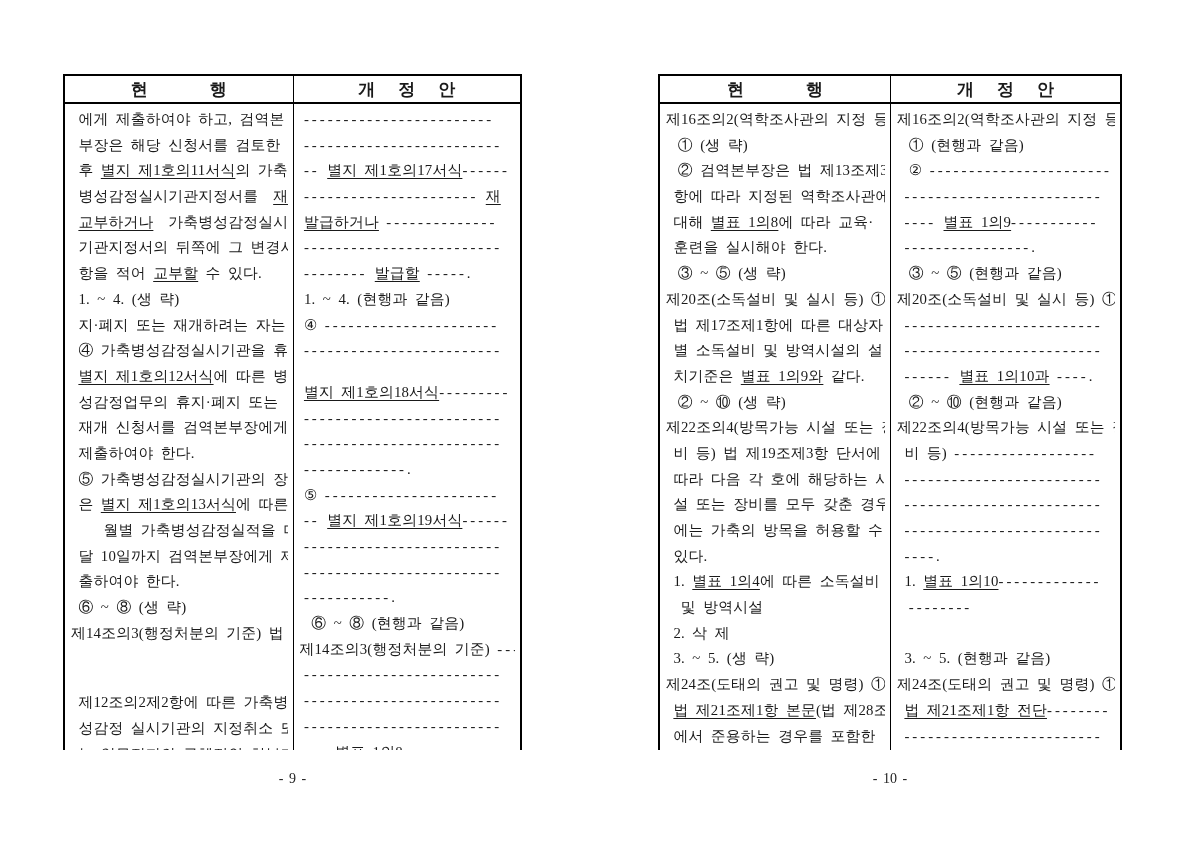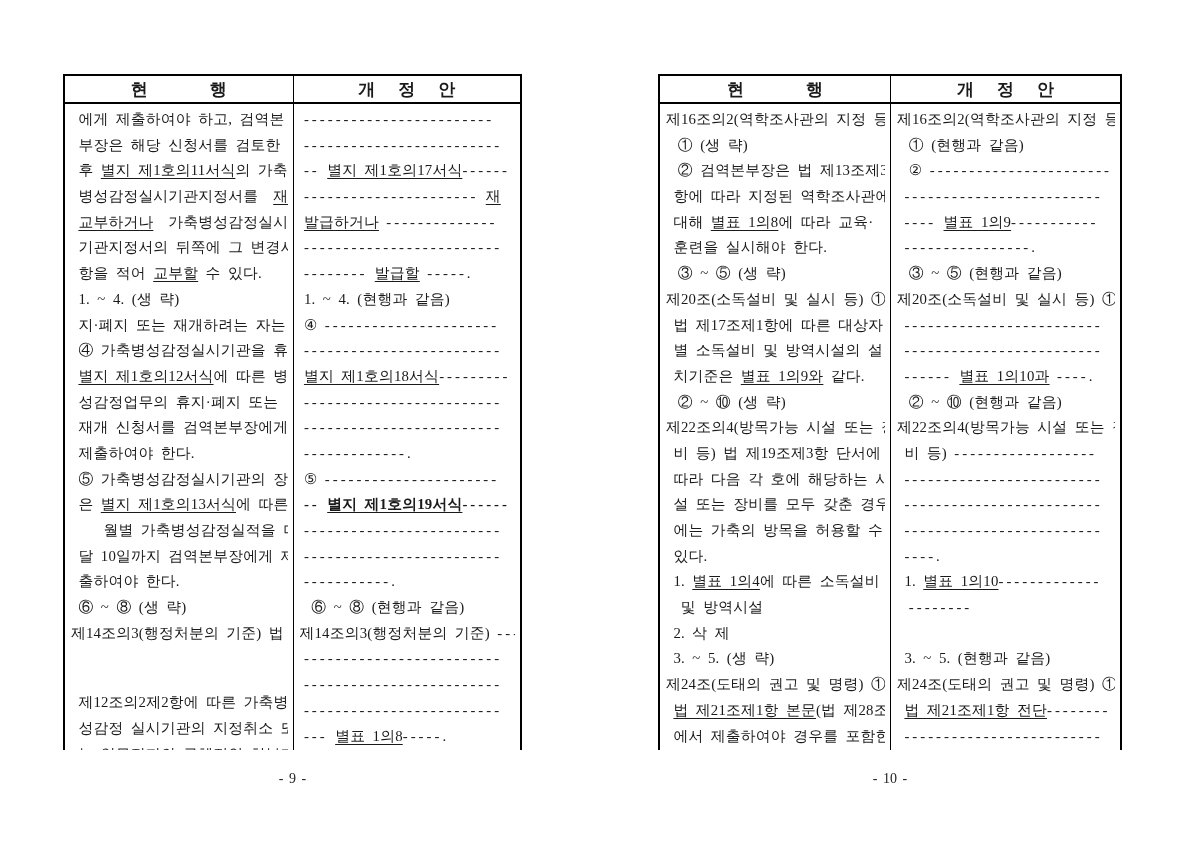--- a/index.html
+++ b/index.html
@@ -128,26 +128,26 @@
           <div class="line" style="padding-left: 0.3em;"><span class="dash">------------------------</span></div>
           <div class="line" style="padding-left: 0.3em;"><span class="dash">-------------------------</span></div>
           <div class="line" style="padding-left: 0.3em;"><span class="dash">--</span> <span class="u">별지 제1호의17서식</span><span class="dash">------</span></div>
           <div class="line" style="padding-left: 0.3em;"><span class="dash">----------------------</span> <span class="u">재</span></div>
           <div class="line" style="padding-left: 0.3em;"><span class="u">발급하거나</span> <span class="dash">--------------</span></div>
           <div class="line" style="padding-left: 0.3em;"><span class="dash">-------------------------</span></div>
           <div class="line" style="padding-left: 0.3em;"><span class="dash">--------</span> <span class="u">발급할</span> <span class="dash">-----</span>.</div>
           <div class="line" style="padding-left: 0.3em;">1. ~ 4. (현행과 같음)</div>
           <div class="line" style="padding-left: 0.3em;">④ <span class="dash">----------------------</span></div>
           <div class="line" style="padding-left: 0.3em;"><span class="dash">-------------------------</span></div>
-          <div class="line" style="padding-left: 0.3em;"><span class="u">별지 제1호의18서식</span><span class="dash">---------</span></div>
+          <div class="line" style="padding-left: 0.3em; margin-top: 16px;"><span class="u">별지 제1호의18서식</span><span class="dash">---------</span></div>
           <div class="line" style="padding-left: 0.3em;"><span class="dash">-------------------------</span></div>
           <div class="line" style="padding-left: 0.3em;"><span class="dash">-------------------------</span></div>
           <div class="line" style="padding-left: 0.3em;"><span class="dash">-------------</span>.</div>
           <div class="line" style="padding-left: 0.3em;">⑤ <span class="dash">----------------------</span></div>
-          <div class="line" style="padding-left: 0.3em; font-weight: bold;"><span class="dash">--</span> <span class="u">별지 제1호의19서식</span><span class="dash">------</span></div>
+          <div class="line" style="padding-left: 0.3em;"><span class="dash">--</span> <span class="u">별지 제1호의19서식</span><span class="dash">------</span></div>
           <div class="line" style="padding-left: 0.3em;"><span class="dash">-------------------------</span></div>
           <div class="line" style="padding-left: 0.3em;"><span class="dash">-------------------------</span></div>
           <div class="line" style="padding-left: 0.3em;"><span class="dash">-----------</span>.</div>
           <div class="line" style="padding-left: 0.8em;">⑥ ~ ⑧ (현행과 같음)</div>
           <div class="line" style="padding-left: 0em;">제14조의3(행정처분의 기준) <span class="dash">---</span></div>
           <div class="line" style="padding-left: 0.3em;"><span class="dash">-------------------------</span></div>
           <div class="line" style="padding-left: 0.3em;"><span class="dash">-------------------------</span></div>
           <div class="line" style="padding-left: 0.3em;"><span class="dash">-------------------------</span></div>
           <div class="line" style="padding-left: 0.3em;"><span class="dash">---</span> <span class="u">별표 1의8</span><span class="dash">-----</span>.</div>
         </div>
@@ -185,21 +185,21 @@
           <div class="line" style="padding-left: 0.5em;">따라 다음 각 호에 해당하는 시</div>
           <div class="line" style="padding-left: 0.5em;">설 또는 장비를 모두 갖춘 경우</div>
           <div class="line" style="padding-left: 0.5em;">에는 가축의 방목을 허용할 수</div>
           <div class="line" style="padding-left: 0.5em;">있다.</div>
           <div class="line" style="padding-left: 0.5em;">1. <span class="u">별표 1의4</span>에 따른 소독설비</div>
           <div class="line" style="padding-left: 1em;">및 방역시설</div>
           <div class="line" style="padding-left: 0.5em;">2. 삭 제</div>
           <div class="line" style="padding-left: 0.5em;">3. ~ 5. (생 략)</div>
           <div class="line" style="padding-left: 0em;">제24조(도태의 권고 및 명령) ①</div>
           <div class="line" style="padding-left: 0.5em;"><span class="u">법 제21조제1항 본문</span>(법 제28조</div>
-          <div class="line" style="padding-left: 0.5em;">에서 제출하여야 경우를 포함한</div>
+          <div class="line" style="padding-left: 0.5em;">에서 준용하는 경우를 포함한</div>
         </div>
       <div class="col" data-col="revised">
           <div class="line" style="padding-left: 0em;">제16조의2(역학조사관의 지정 등)</div>
           <div class="line" style="padding-left: 0.8em;">① (현행과 같음)</div>
           <div class="line" style="padding-left: 0.8em;">② <span class="dash">-----------------------</span></div>
           <div class="line" style="padding-left: 0.5em;"><span class="dash">-------------------------</span></div>
           <div class="line" style="padding-left: 0.5em;"><span class="dash">----</span> <span class="u">별표 1의9</span><span class="dash">-----------</span></div>
           <div class="line" style="padding-left: 0.5em;"><span class="dash">----------------</span>.</div>
           <div class="line" style="padding-left: 0.8em;">③ ~ ⑤ (현행과 같음)</div>
           <div class="line" style="padding-left: 0em;">제20조(소독설비 및 실시 등) ①</div>

